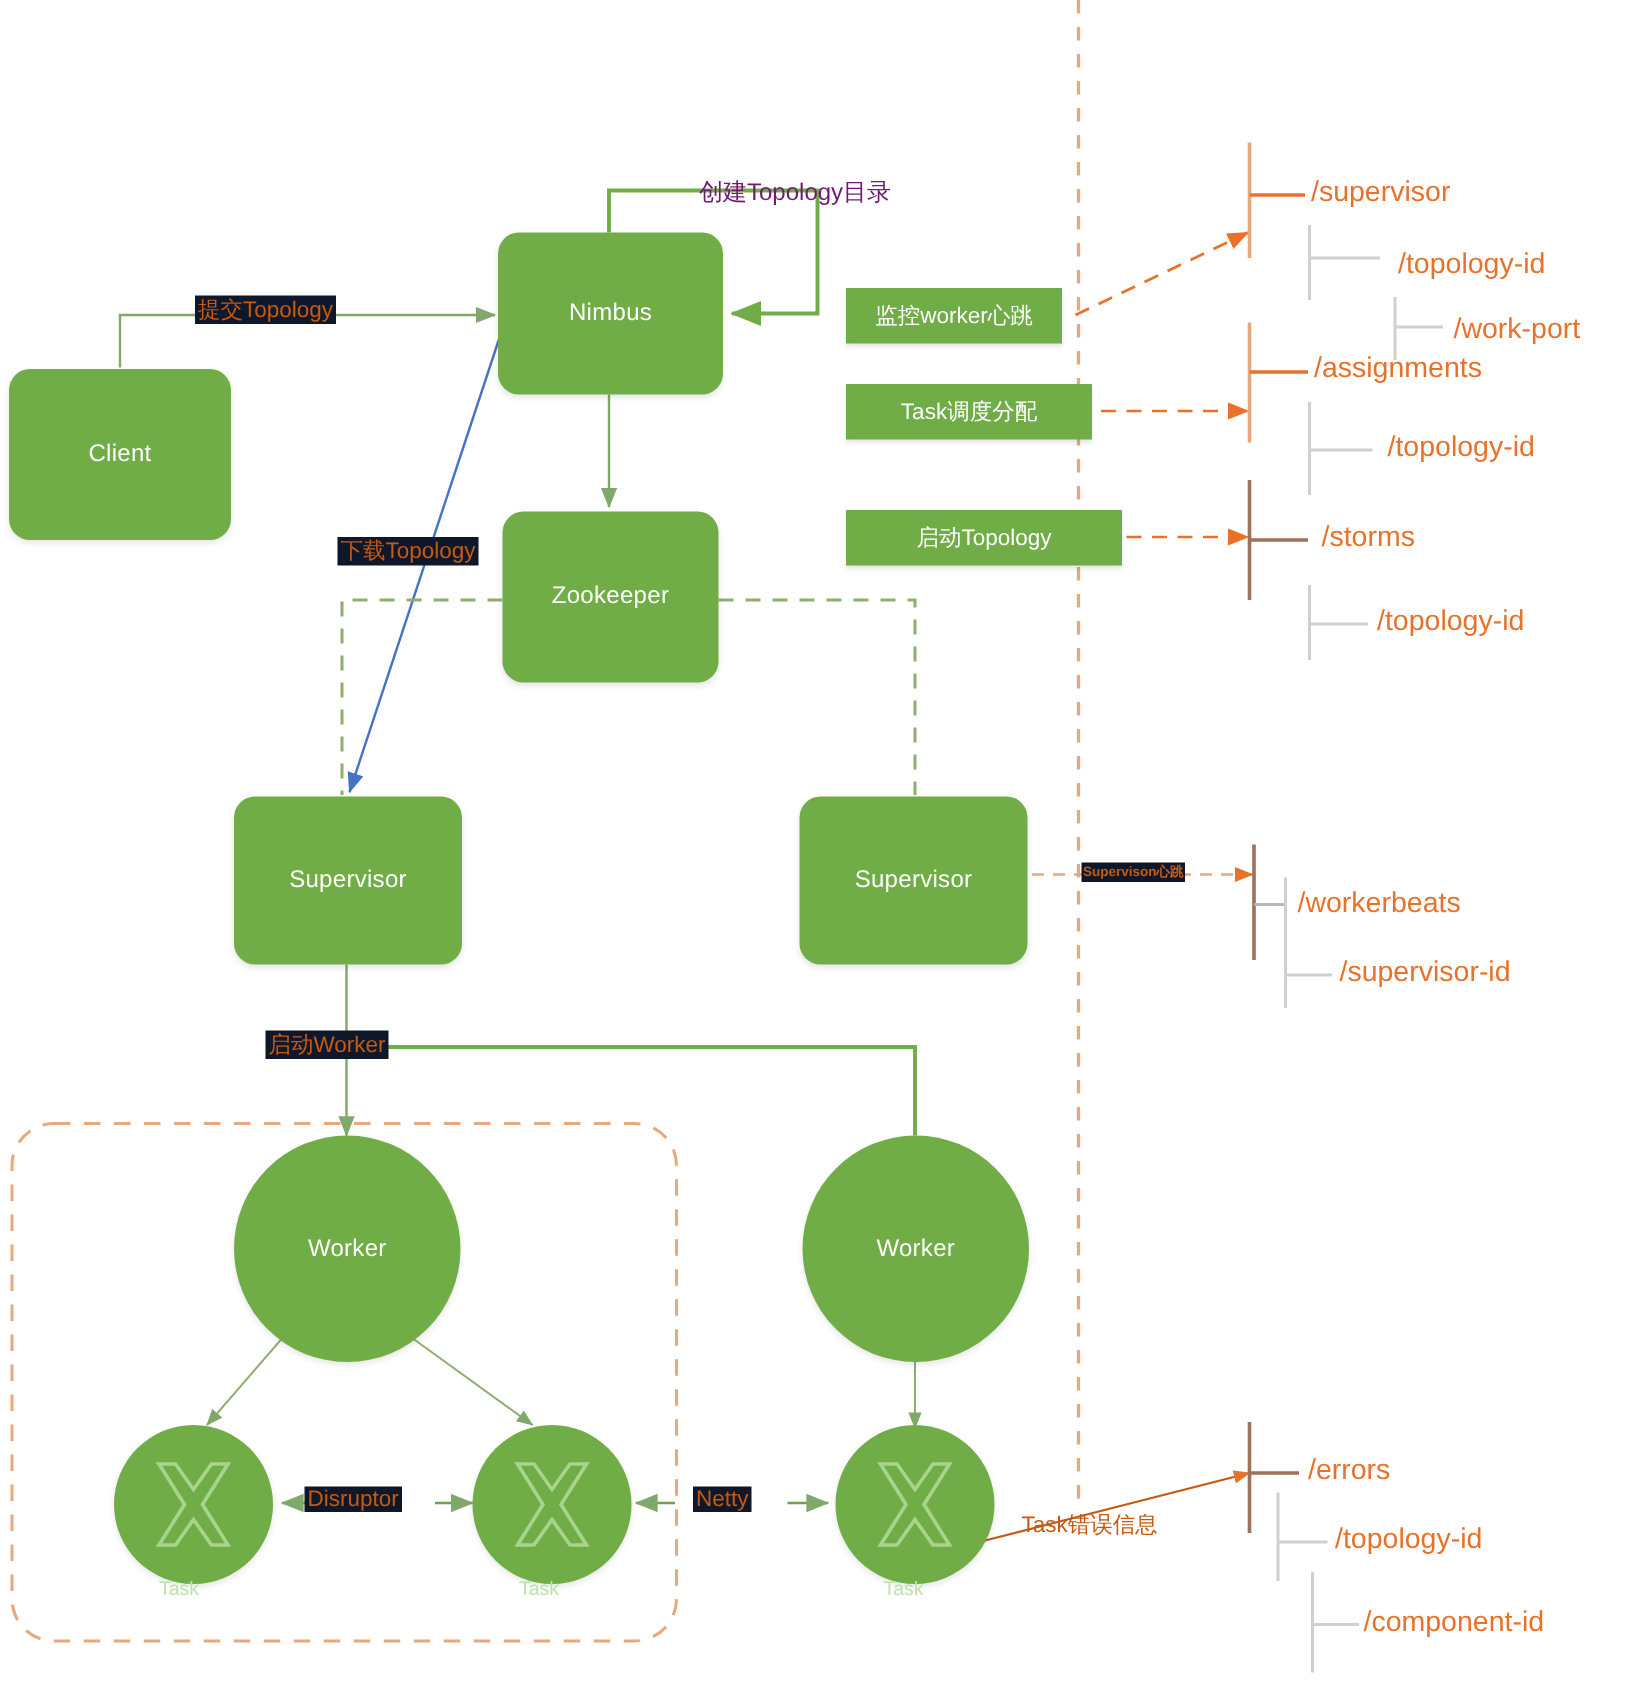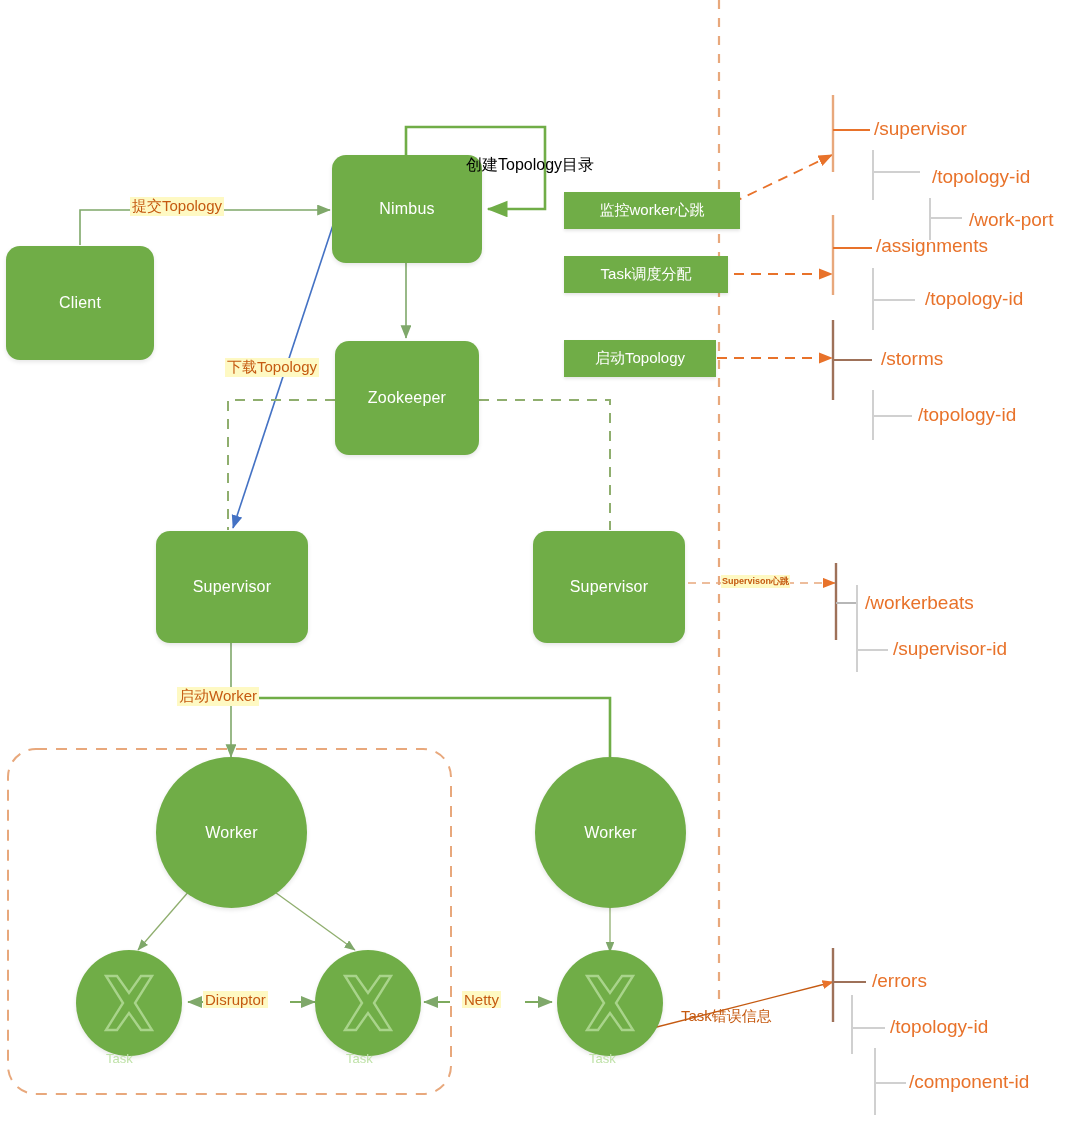--- a/index.html
+++ b/index.html
@@ -10,22 +10,22 @@
   .node{position:absolute;display:flex;align-items:center;justify-content:center;
         background:#70AD47;color:#ffffff;box-sizing:border-box;}
   .node.rounded{border-radius:14px;box-shadow:0 2px 4px rgba(0,0,0,.10);}
   .node.circle{border-radius:50%;box-shadow:0 2px 4px rgba(0,0,0,.10);}
   .node-label{font-size:16px;letter-spacing:.2px;}
 
   .msgbox{position:absolute;display:flex;align-items:center;justify-content:center;
           background:#70AD47;color:#fff;font-size:15px;box-shadow:0 2px 3px rgba(0,0,0,.10);}
 
   .edgelabel{position:absolute;color:#C55A11;font-size:15px;white-space:nowrap;
-             background:#fef9c3;padding:0 2px;}
-  .edgelabel.blue{color:#000000;font-size:16px;margin-top:37px;}
+             background:#0f172a;padding:0 2px;}
+  .edgelabel.blue{color:#701a75;font-size:16px;}
   .edgelabel.tiny{font-size:9px;padding:0 1px;}
 
   .zk-label{position:absolute;color:#E8722A;font-size:19px;white-space:nowrap;}
 
   .task-caption{position:absolute;color:#BFE2A8;font-size:13px;white-space:nowrap;}
 </style>
 </head>
 <body>
 
 <div id="stage">
@@ -166,27 +166,27 @@
   </div>
   <div class="task-caption" style="left:346px;top:1051px;">Task</div>
 
   <div class="node circle" style="left:557px;top:950px;width:106px;height:106px;">
     <svg width="106" height="106" viewBox="0 0 106 106" style="position:absolute;left:0;top:0;">
       <path d="M30,26 L41,26 L53,43 L65,26 L76,26 L59,53 L76,80 L65,80 L53,63 L41,80 L30,80 L47,53 z" fill="none" stroke="#A9D48B" stroke-width="2.4"></path>
     </svg>
   </div>
   <div class="task-caption" style="left:589px;top:1051px;">Task</div>
 
-  <div class="msgbox" style="left:564px;top:192px;width:176px;height:37px;">
+  <div class="msgbox" style="left:564px;top:192px;width:144px;height:37px;">
     <span>监控worker心跳</span>
   </div>
   <div class="msgbox" style="left:564px;top:256px;width:164px;height:37px;">
     <span>Task调度分配</span>
   </div>
-  <div class="msgbox" style="left:564px;top:340px;width:152px;height:37px;">
+  <div class="msgbox" style="left:564px;top:340px;width:184px;height:37px;">
     <span>启动Topology</span>
   </div>
 
   <div class="edgelabel" style="left:130px;top:197px;">提交Topology</div>
 
   <div class="edgelabel blue" style="left:464px;top:118px;background:transparent;">创建Topology目录</div>
 
   <div class="edgelabel" style="left:225px;top:358px;">下载Topology</div>
 
   <div class="edgelabel" style="left:177px;top:687px;">启动Worker</div>

